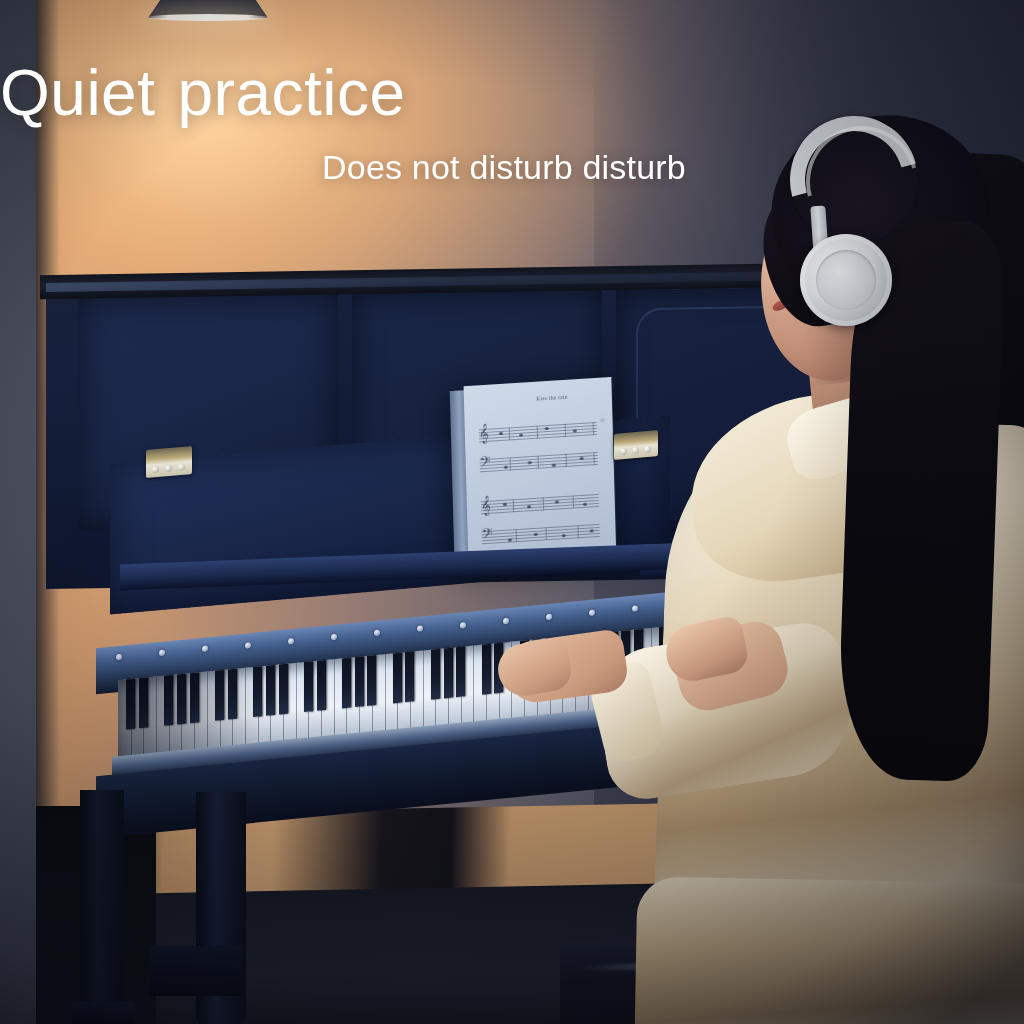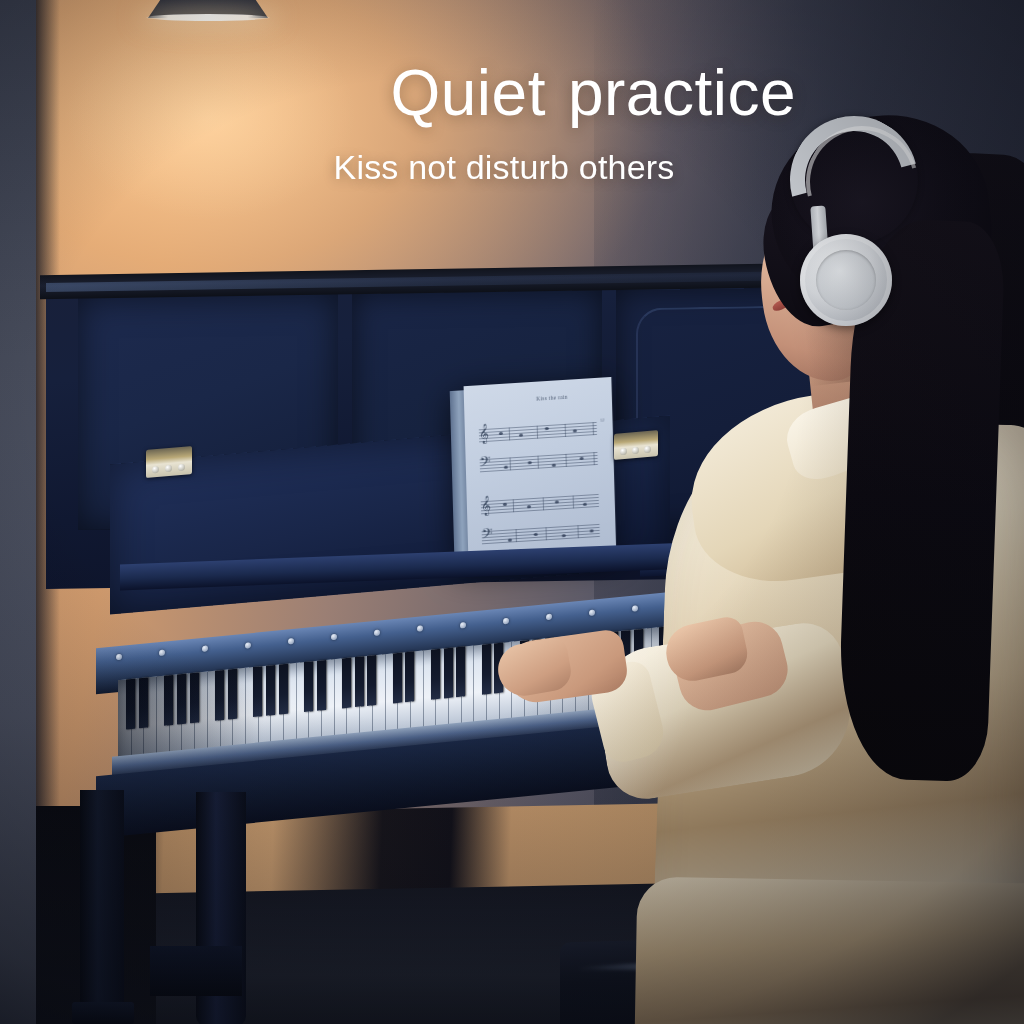--- a/index.html
+++ b/index.html
@@ -373,21 +373,21 @@
     border-radius:28px 16px 20px 26px;transform:rotate(-12deg);
   }
   #skirt{
     left:636px;top:880px;width:400px;height:160px;
     background:linear-gradient(175deg,#e9dcc2 0%,#cbb28a 40%,#9d8463 75%,#d3c2a0 100%);
     border-radius:40px 0 0 0;transform:rotate(1deg);
   }
 
   
   #headline{
-    left:0;top:56px;width:820px;text-align:right;
+    left:0;top:56px;width:820px;text-align:left;
     font-size:64px;font-weight:400;color:#fff;letter-spacing:.5px;
     text-shadow:0 2px 14px rgba(40,25,15,.35);
     padding-right:24px;
   }
   #headline .gap{display:inline-block;width:22px;}
   #subhead{
     left:0;top:148px;width:1024px;text-align:center;
     font-size:34px;font-weight:400;color:#fff;letter-spacing:.2px;
     text-shadow:0 2px 12px rgba(40,25,15,.35);
     padding-right:16px;
@@ -656,15 +656,15 @@
   <div class="layer" id="hp-band-hi"></div>
   <div class="layer" id="hp-arm"></div>
   <div class="layer" id="hp-cup"></div>
   <div class="layer" id="hp-cup-inner"></div>
 
   <div class="layer" id="wall-vignette"></div>
 
   <div class="layer" id="headline">
     <span>Quiet</span><span class="gap"></span><span>practice</span>
   </div>
-  <div class="layer" id="subhead">Kiss not disturb others</div>
+  <div class="layer" id="subhead">Does not disturb disturb</div>
 
 </div>
 
 </body></html>

